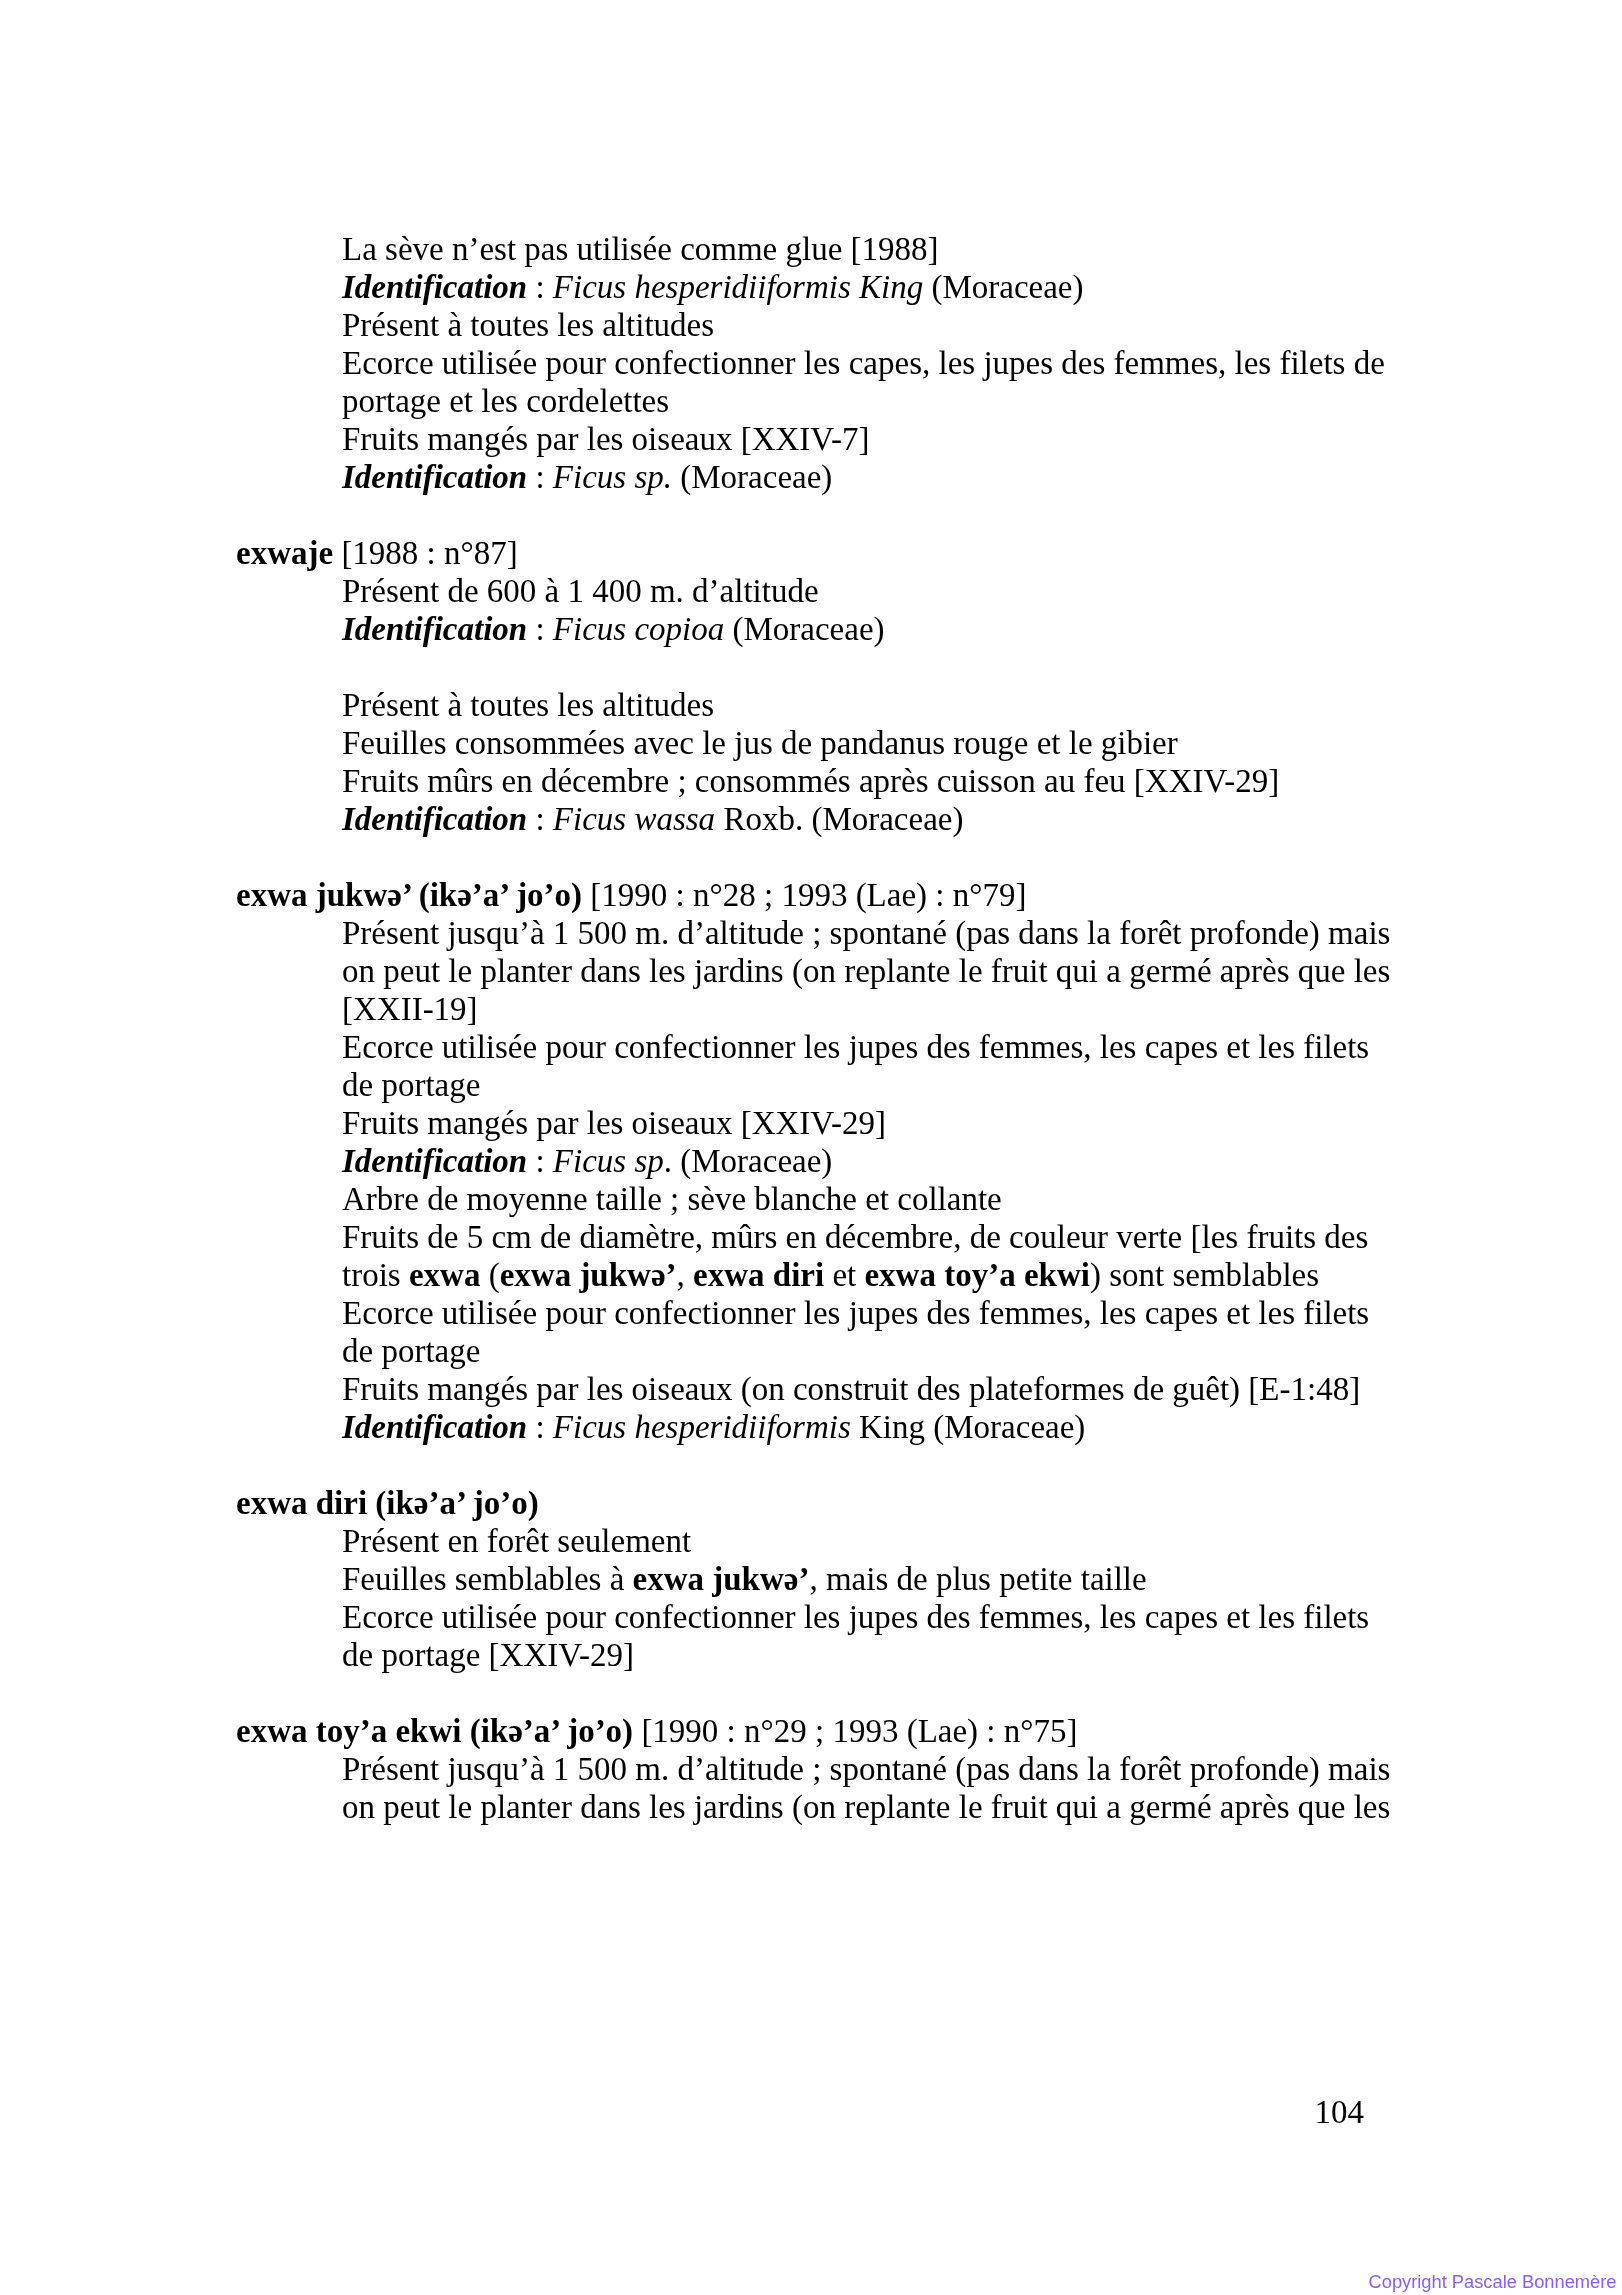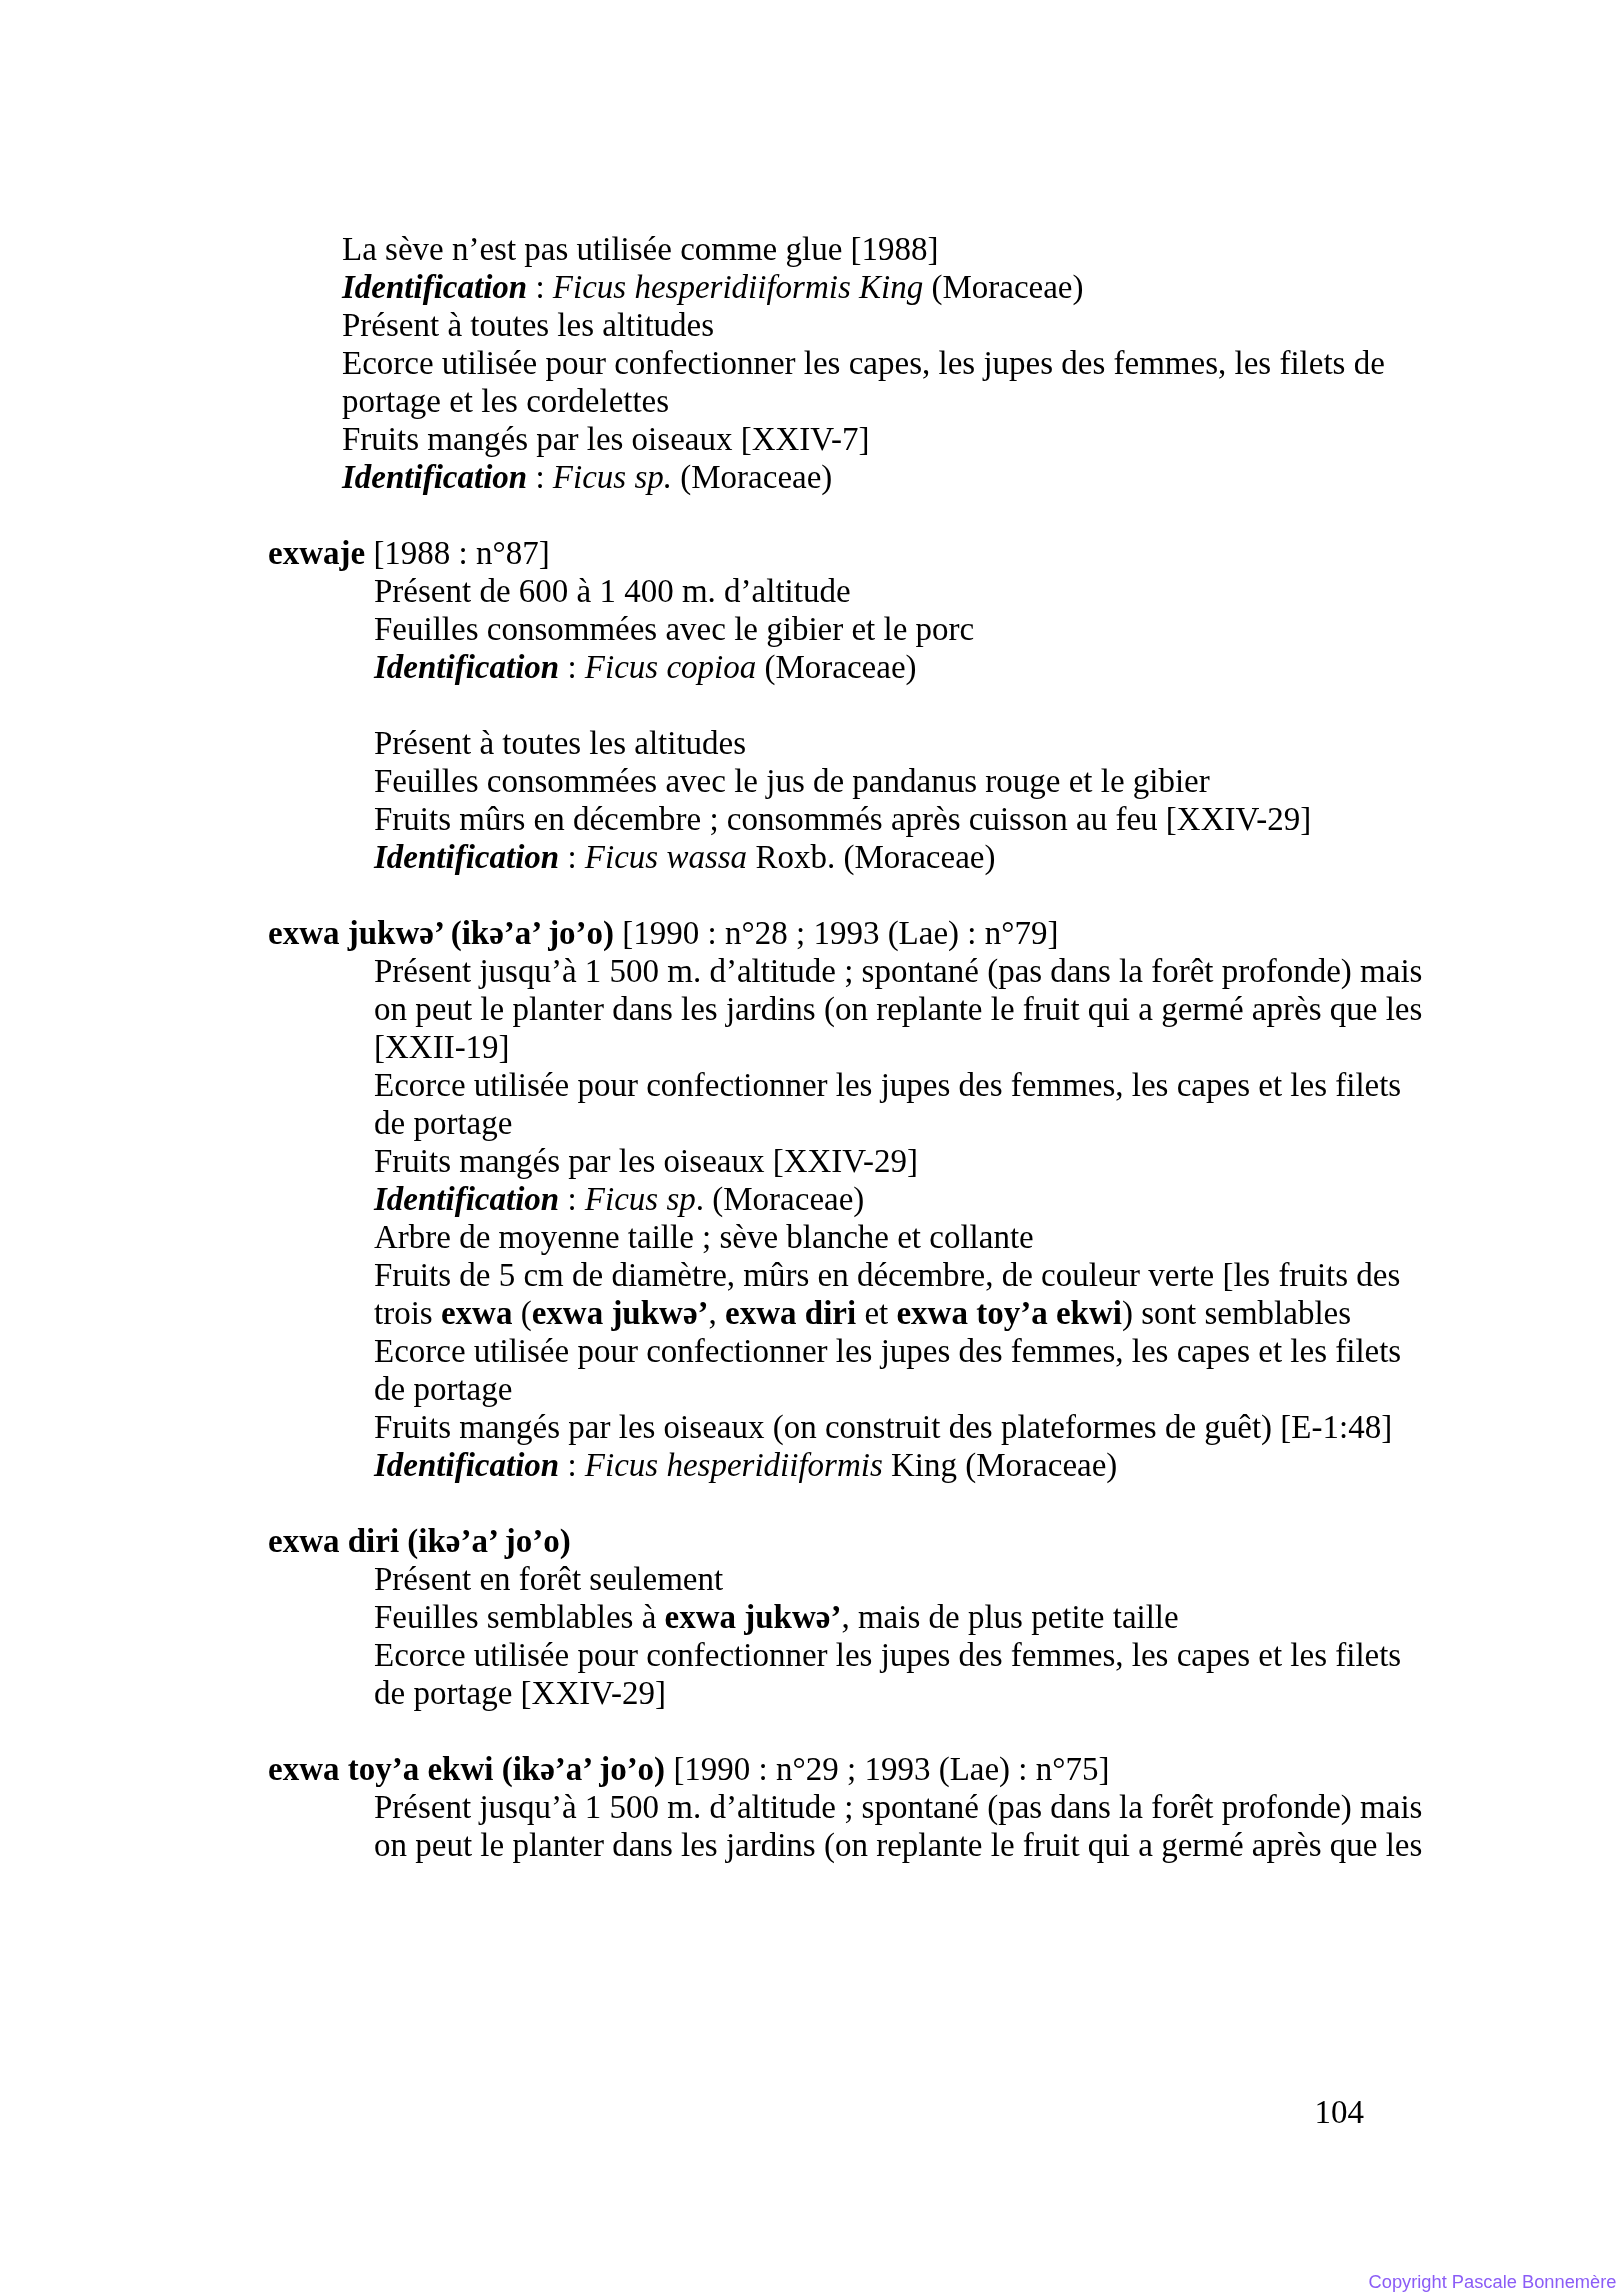--- a/index.html
+++ b/index.html
@@ -20,21 +20,20 @@
   }
   .content {
     position: absolute;
     top: 230px;
     left: 0;
     right: 0;
   }
   .block { }
   .block:not(:first-child) {
     margin-top: 38px;
-    padding-left: 32px;
   }
   .head {
     margin-left: 236px;
     white-space: nowrap;
   }
   .body-line {
     margin-left: 342px;
     white-space: nowrap;
   }
   .s-n { font-weight: normal; font-style: normal; }
@@ -68,21 +67,20 @@
         <div class="body-line"><span class="s-bi">Identification</span><span class="s-n"> : </span><span class="s-i">Ficus hesperidiiformis King</span><span class="s-n"> (Moraceae)</span></div>
         <div class="body-line"><span class="s-n">Présent à toutes les altitudes</span></div>
         <div class="body-line"><span class="s-n">Ecorce utilisée pour confectionner les capes, les jupes des femmes, les filets de</span></div>
         <div class="body-line"><span class="s-n">portage et les cordelettes</span></div>
         <div class="body-line"><span class="s-n">Fruits mangés par les oiseaux [XXIV-7]</span></div>
         <div class="body-line"><span class="s-bi">Identification</span><span class="s-n"> : </span><span class="s-i">Ficus sp.</span><span class="s-n"> (Moraceae)</span></div>
       </div>
       <div class="block">
         <div class="head"><span class="s-b">exwaje</span><span class="s-n"> [1988 : n°87]</span></div>
         <div class="body-line"><span class="s-n">Présent de 600 à 1 400 m. d’altitude</span></div>
-        <div class="body-line"><span class="s-n">Feuilles consommées avec le gibier et le porc</span></div>
         <div class="body-line"><span class="s-bi">Identification</span><span class="s-n"> : </span><span class="s-i">Ficus copioa</span><span class="s-n"> (Moraceae)</span></div>
       </div>
       <div class="block">
         <div class="body-line"><span class="s-n">Présent à toutes les altitudes</span></div>
         <div class="body-line"><span class="s-n">Feuilles consommées avec le jus de pandanus rouge et le gibier</span></div>
         <div class="body-line"><span class="s-n">Fruits mûrs en décembre ; consommés après cuisson au feu [XXIV-29]</span></div>
         <div class="body-line"><span class="s-bi">Identification</span><span class="s-n"> : </span><span class="s-i">Ficus wassa</span><span class="s-n"> Roxb. (Moraceae)</span></div>
       </div>
       <div class="block">
         <div class="head"><span class="s-b">exwa jukwə’ (ikə’a’ jo’o)</span><span class="s-n"> [1990 : n°28 ; 1993 (Lae) : n°79]</span></div>

